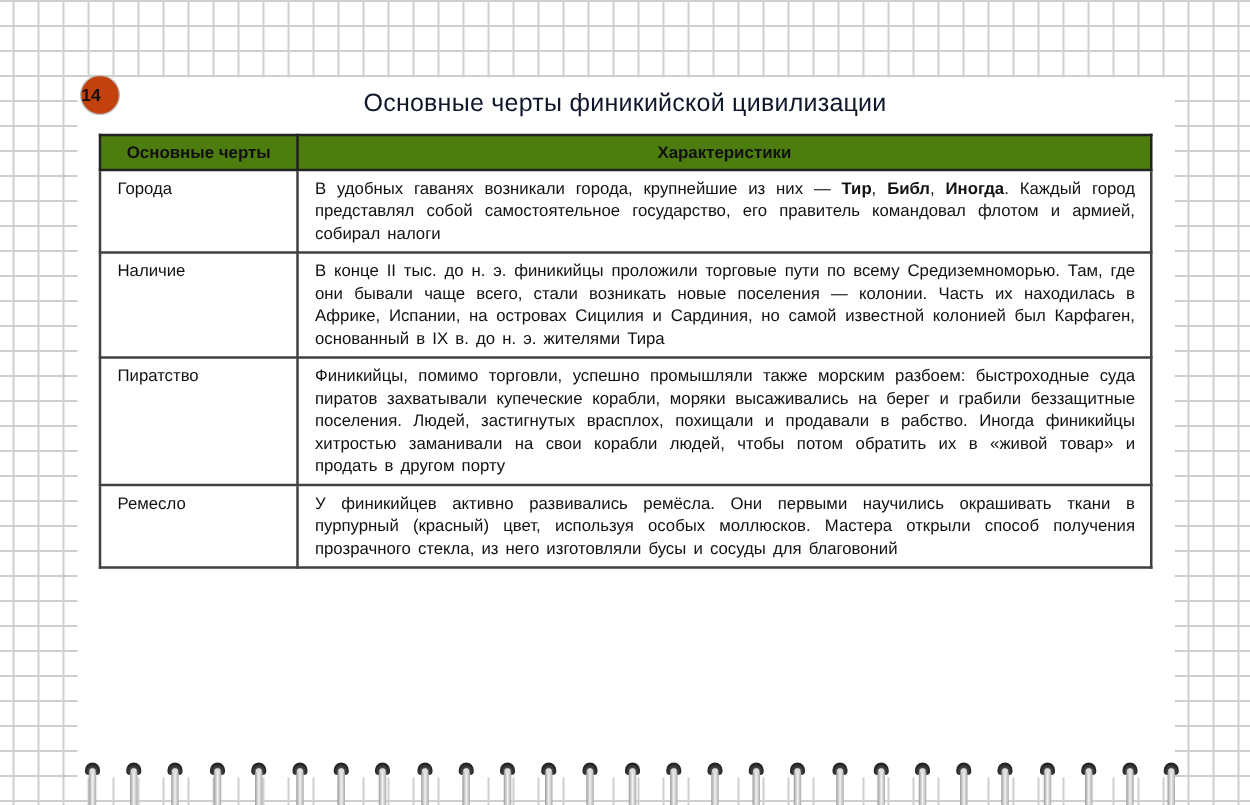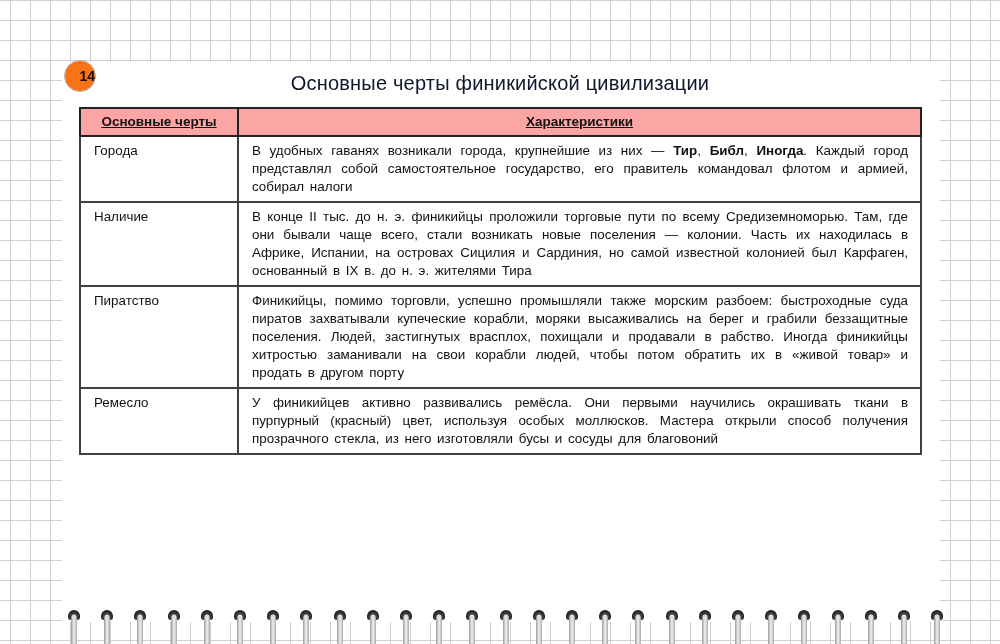--- a/index.html
+++ b/index.html
@@ -13,35 +13,35 @@
     background-position: 10px 0px;
     font-family: "Liberation Sans", sans-serif;
     color: #111;
   }
   .page {
     position: absolute; left: 62px; top: 62px; width: 878px; height: 560px;
     background: #fff;
   }
   .page-number {
     position: absolute; left: 64px; top: 60px; width: 30px; height: 30px;
-    border: 1px solid #bbb; border-radius: 50%; background: #f97316;
-    font-weight: bold; font-size: 14px; display: flex; align-items: center; justify-content: flex-end;
+    border: 1px solid #bbb; border-radius: 50%; background: #c2410c;
+    font-weight: bold; font-size: 14px; display: flex; align-items: center; justify-content: flex-start;
   }
   .title {
     position: absolute; left: 0; top: 72px; width: 1000px; text-align: center;
     font-size: 20px; letter-spacing: 0.2px; color: #0f172a;
   }
   table.features {
     position: absolute; left: 79px; top: 107px; width: 843px;
     border-collapse: collapse; border: 2px solid #222;
     font-size: 13.4px; line-height: 18px;
   }
   table.features th {
-    background: #fca5a5; font-weight: bold; font-size: 13.5px;
-    height: 26px; padding: 0; border: 2px solid #222; text-align: center; text-decoration: underline;
+    background: #4d7c0f; font-weight: bold; font-size: 13.5px;
+    height: 26px; padding: 0; border: 2px solid #222; text-align: center;
   }
   table.features td {
     border: 2px solid #404040; vertical-align: top; padding: 5px 12px 5px 13px;
   }
   table.features td.feature-cell { width: 131px; padding-left: 13px; }
   table.features td.desc-cell { text-align: justify; word-spacing: 2px; }
   .spirals {
     position: absolute; left: 62px; top: 610px; width: 880px; height: 34px;
   }
   .ring {

